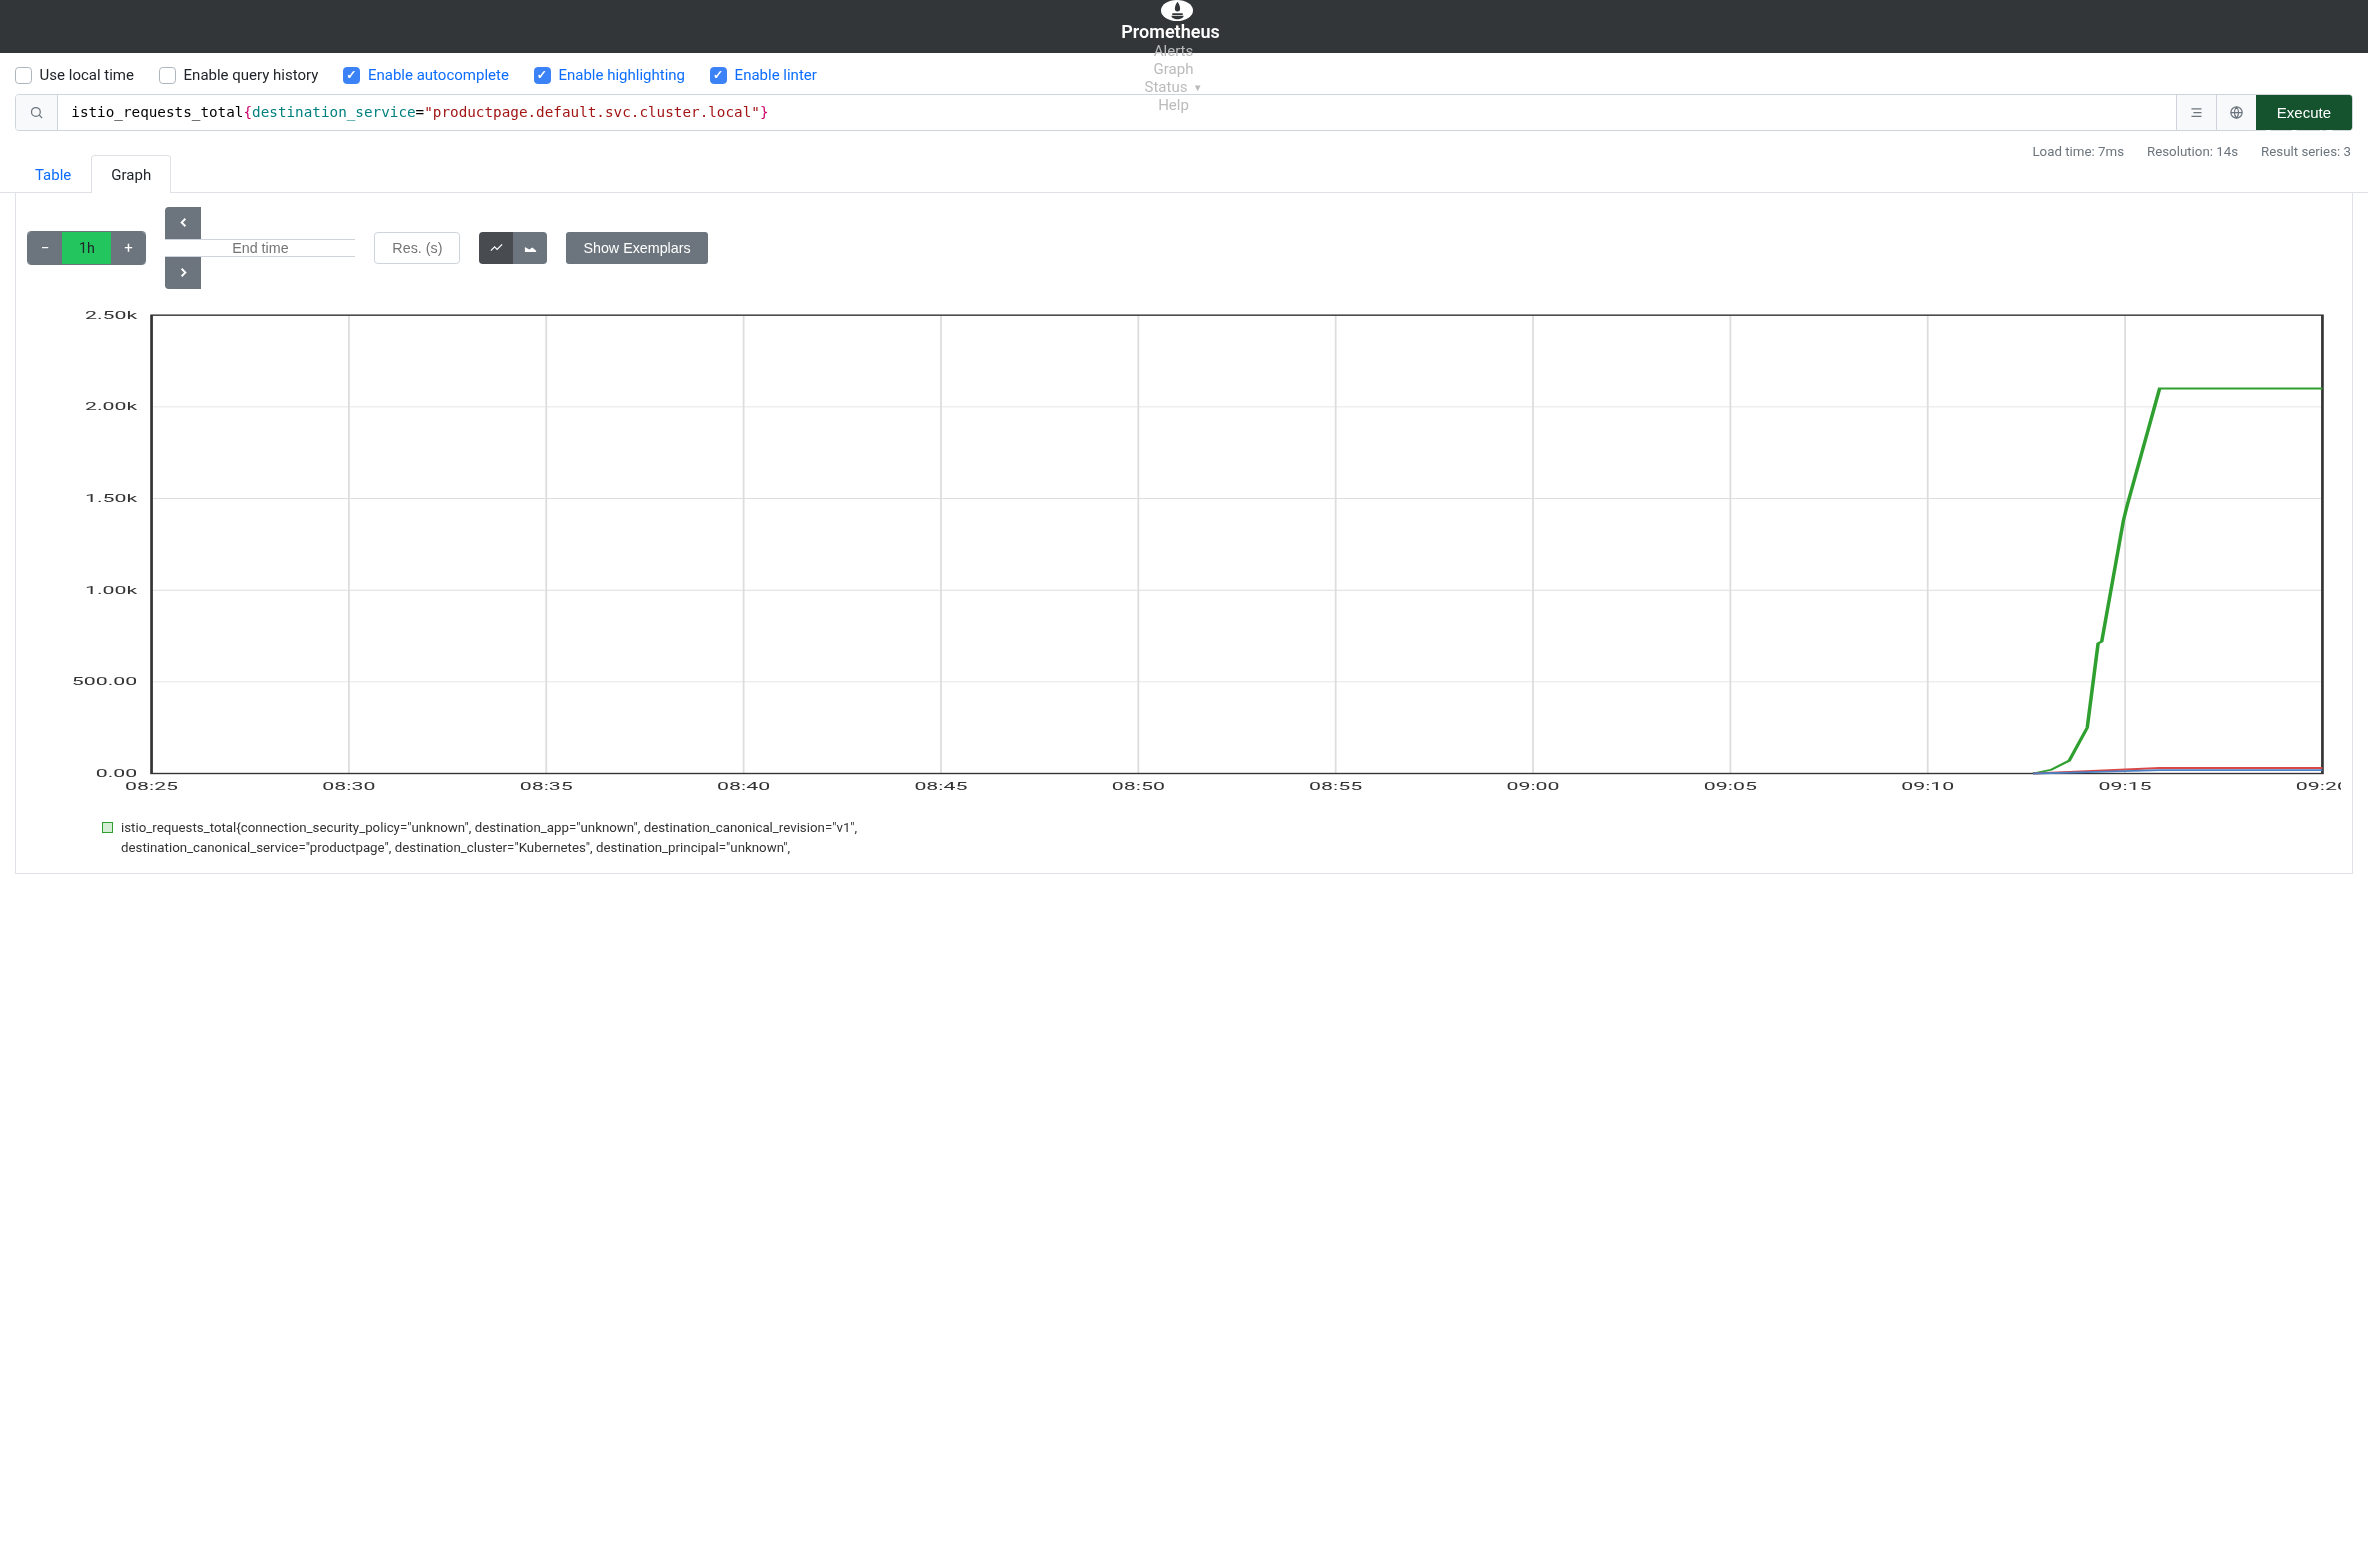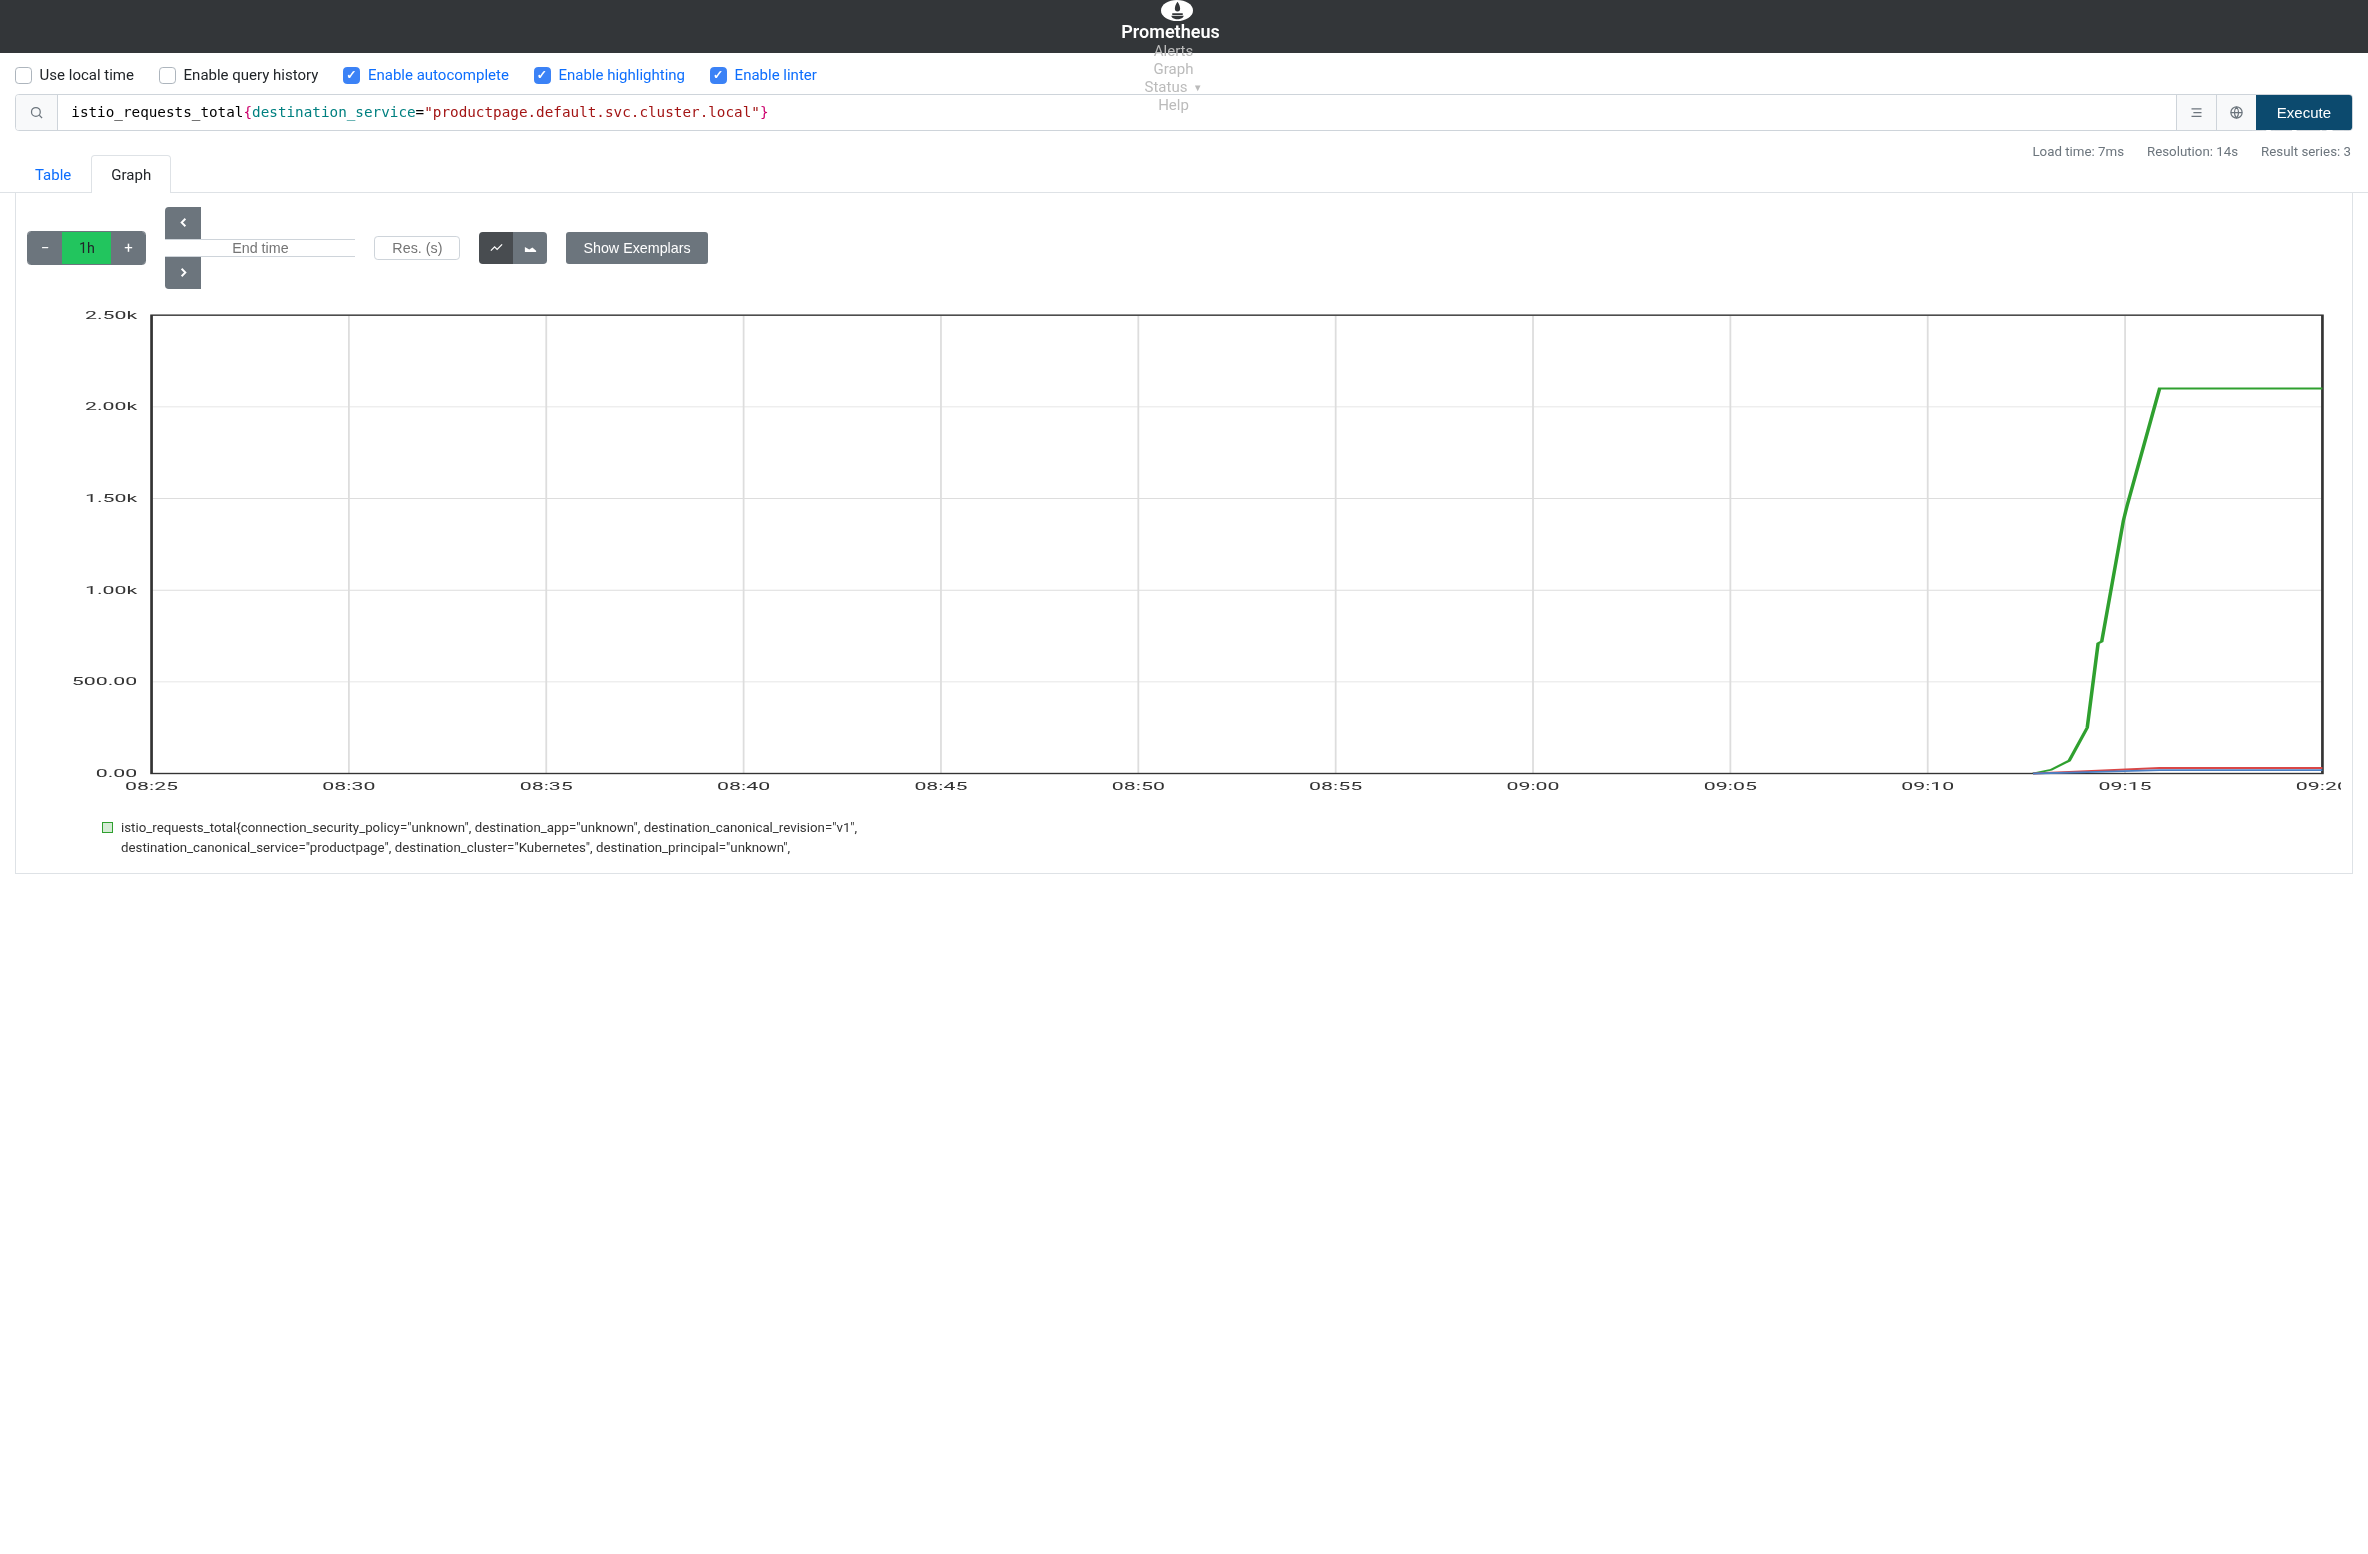--- a/index.html
+++ b/index.html
@@ -27,42 +27,42 @@
   
   
   .query-bar { display:flex; margin: 0 15px 7.6px; border:1px solid #ced4da; border-radius:3.8px; overflow:hidden; }
   .query-icon { width:42px; background:#f8f9fa; border-right:1px solid #ced4da; display:flex; align-items:center; justify-content:center; color:#6c757d; }
   .query-input { flex:1; border:none; padding: 9.5px 13.3px; font-family: "Menlo","Monaco","Consolas",monospace; font-size:14.3px; outline:none; }
   .query-input .metric{ color:#000; }
   .query-input .brace{ color:#cc006c; font-weight:500; }
   .query-input .key{ color:#008080; }
   .query-input .val{ color:#a31515; }
   .query-side-btn { width:40px; border-left:1px solid #ced4da; background:#f8f9fa; display:flex; align-items:center; justify-content:center; color:#6c757d; cursor:pointer; }
-  .execute-btn { background:#0c4a6e; color:#fff; border:none; padding: 0 21px; font-size:15px; cursor:pointer; }
+  .execute-btn { background:#14532d; color:#fff; border:none; padding: 0 21px; font-size:15px; cursor:pointer; }
   
   
   .status-line { display:flex; justify-content:flex-end; gap:23px; padding: 5.7px 17px 1.9px; color:#6c757d; font-size:13.3px; }
   
   
   .tabs { display:flex; padding: 0 15px; border-bottom:1px solid #dee2e6; margin-top:-5.7px; }
   .tab { padding: 9.5px 19px; font-size:15px; cursor:pointer; border:1px solid transparent; border-bottom:none; margin-bottom:-1px; color:#0d6efd; }
   .tab.active { border-color:#dee2e6; border-radius:3.8px 3.8px 0 0; background:#fff; color:#212529; }
   
   
   .panel-wrap { border:1px solid #dee2e6; border-top:none; margin: 0 15px; padding:11.4px 0; }
   
   
   .toolbar { display:flex; gap:19px; padding: 1.9px 11.4px 9.5px; align-items:center; }
   .btn-group { display:flex; border:1px solid #6c757d; border-radius:3.8px; overflow:hidden; }
   .gbtn { width:34px; height:32px; background:#6c757d; color:#fff; display:flex; align-items:center; justify-content:center; cursor:pointer; font-size:15px; }
   .gbtn.mid { background:#22c55e; color:#212529; width:49px; font-size:14.3px; }
   .range-group { display:flex; border-radius:3.8px; overflow:hidden;flex-direction:column; }
   .range-btn { width:36px; height:32px; background:#6c757d; color:#fff; display:flex; align-items:center; justify-content:center; cursor:pointer; }
   .range-input { width:190px; border:1px solid #ced4da; border-left:none; border-right:none; text-align:center; font-size:14.3px; color:#6c757d; }
-  .res-input { width:86px; height:24px; border:1px solid #ced4da; border-radius:3.8px; text-align:center; font-size:14.3px; color:#6c757d; }
+  .res-input { width:86px; height:32px; border:1px solid #ced4da; border-radius:3.8px; text-align:center; font-size:14.3px; color:#6c757d; }
   .chart-type-group { display:flex; border-radius:3.8px; overflow:hidden; }
   .ctype-btn { width:34px; height:32px; background:#6c757d; color:#fff; display:flex; align-items:center; justify-content:center; cursor:pointer; }
   .ctype-btn.active { background:#484c50; }
   .exemplar-btn { height:32px; padding:0 17px; background:#6c757d; color:#fff; border:none; border-radius:3px; font-size:14.3px; cursor:pointer; }
   
   
   .chart-area { position:relative; margin: 7.6px 11.4px 3.8px; }
   .chart-svg { width:100%; height:495px; display:block; }
   .ytick, .xtick { font-size:12px; fill:#333; }
   .grid-line { stroke:#ddd; stroke-width:1; }

